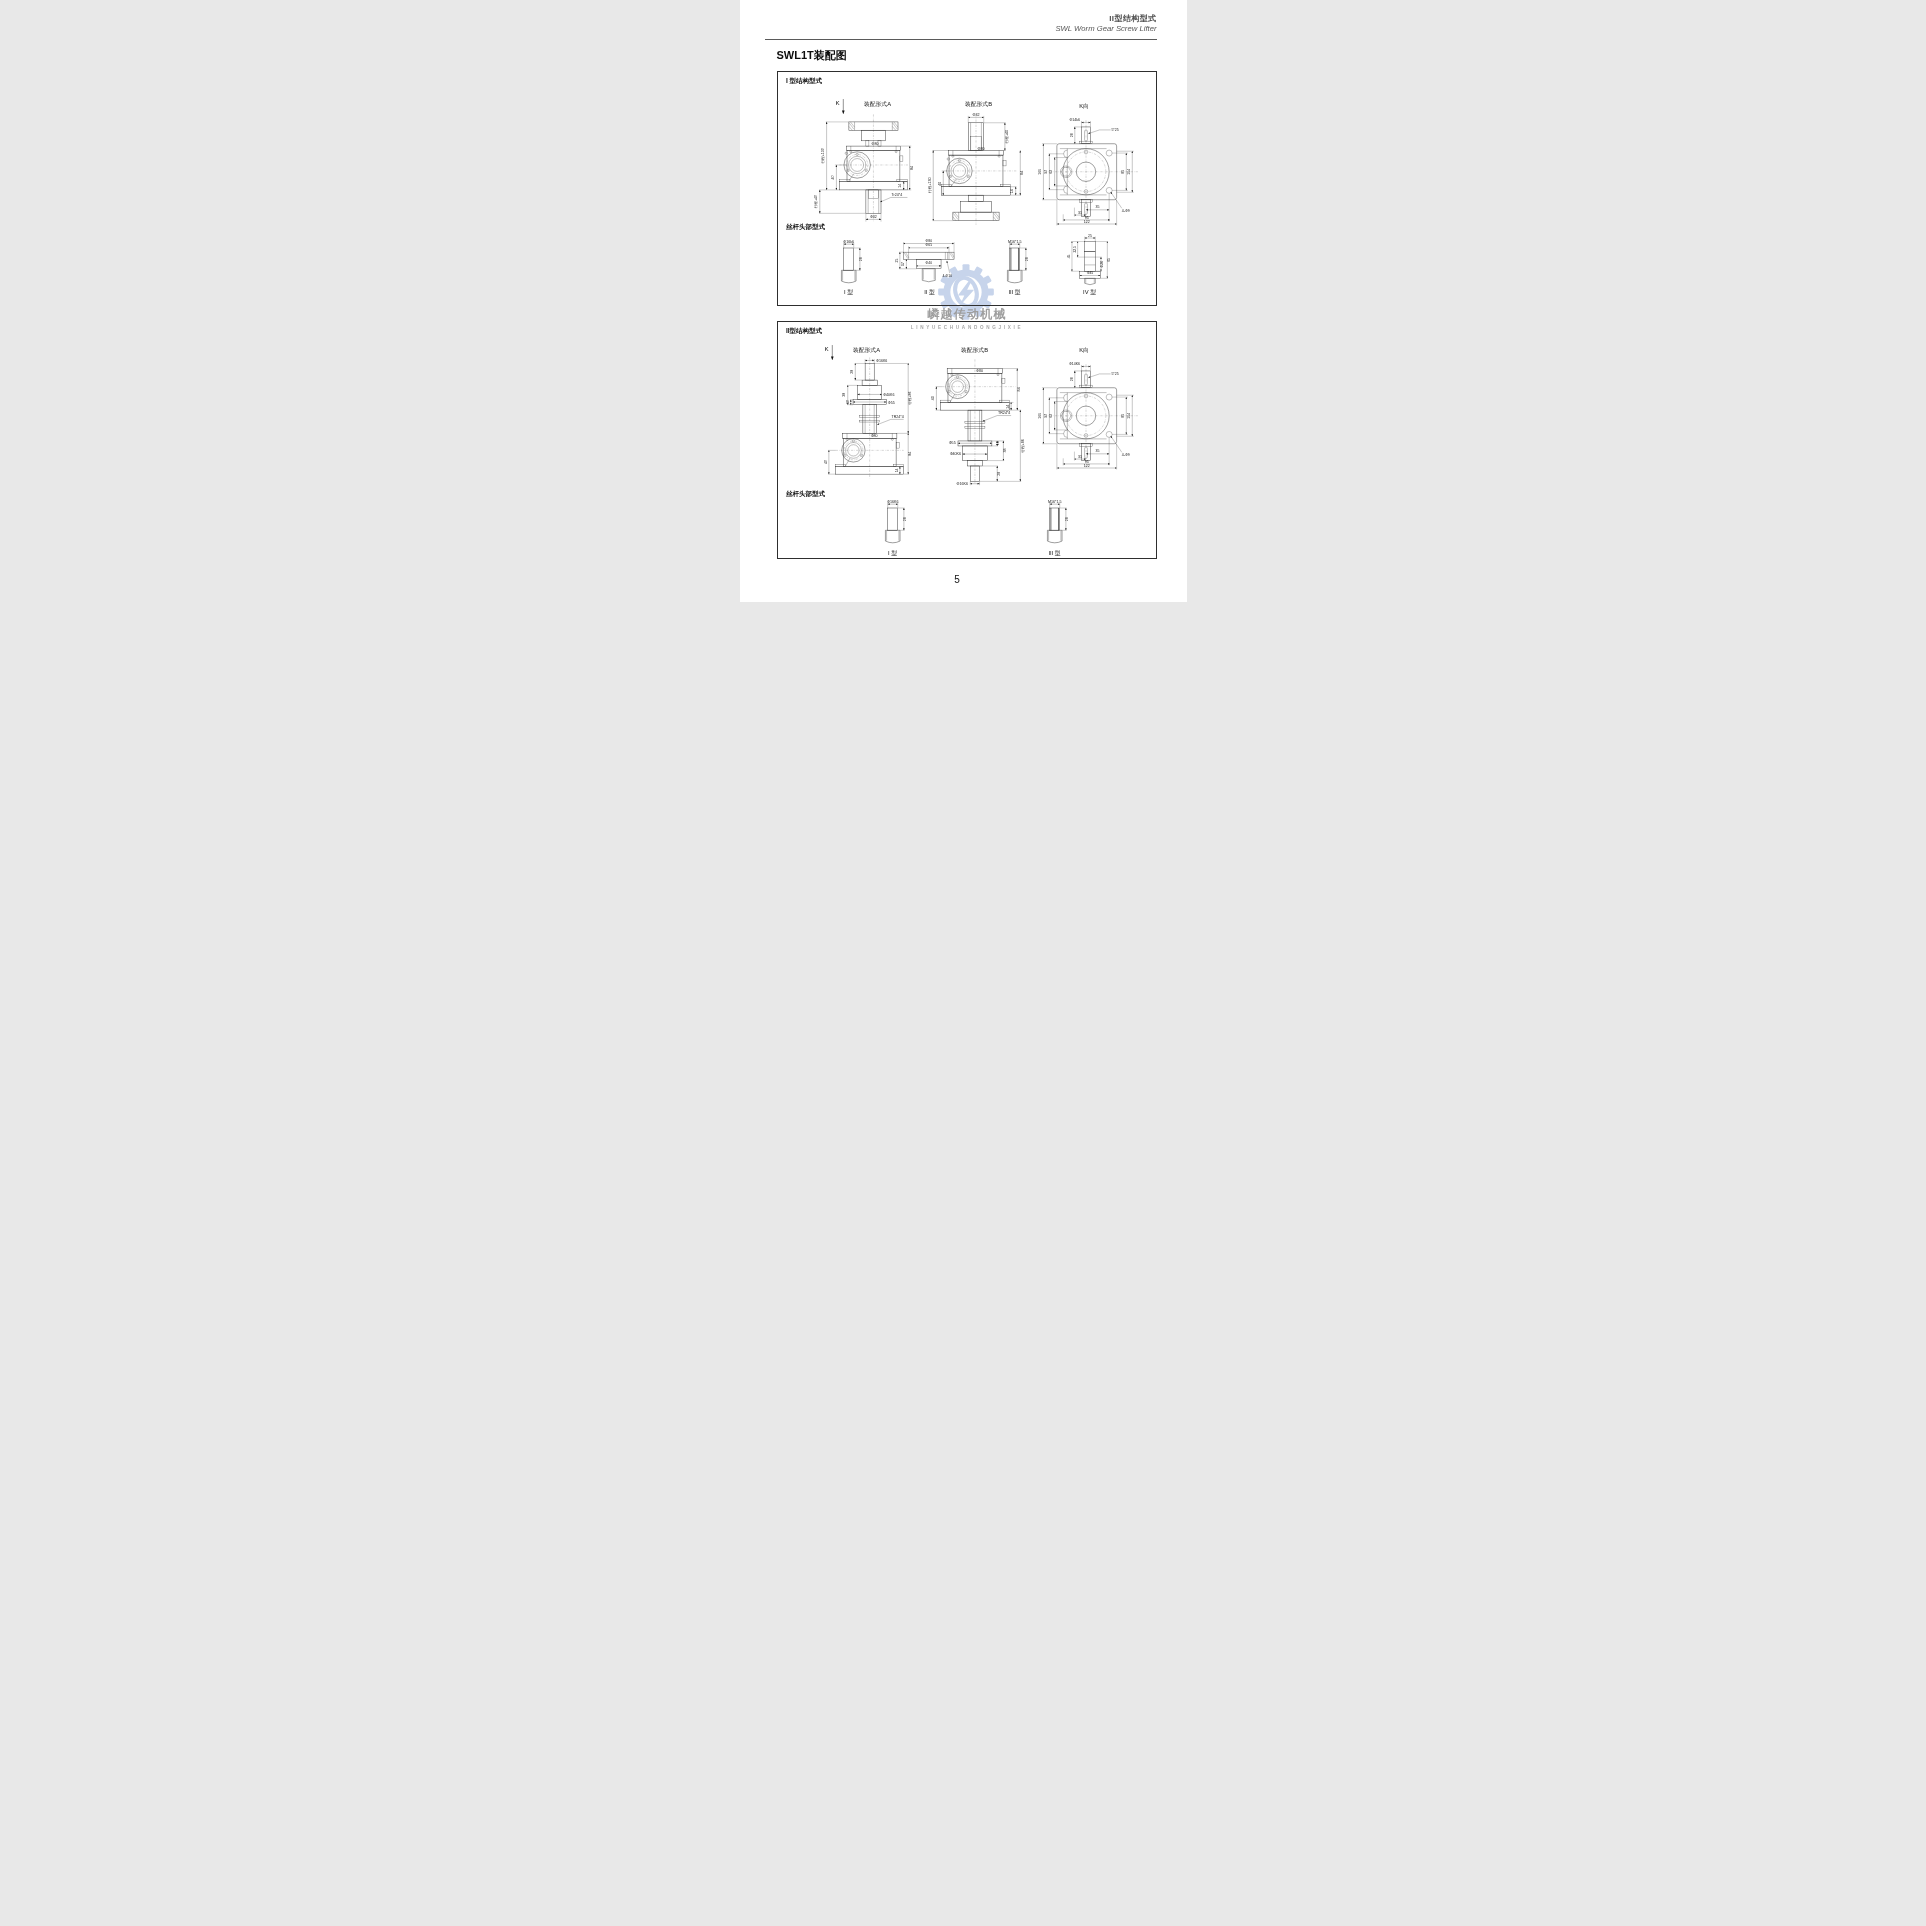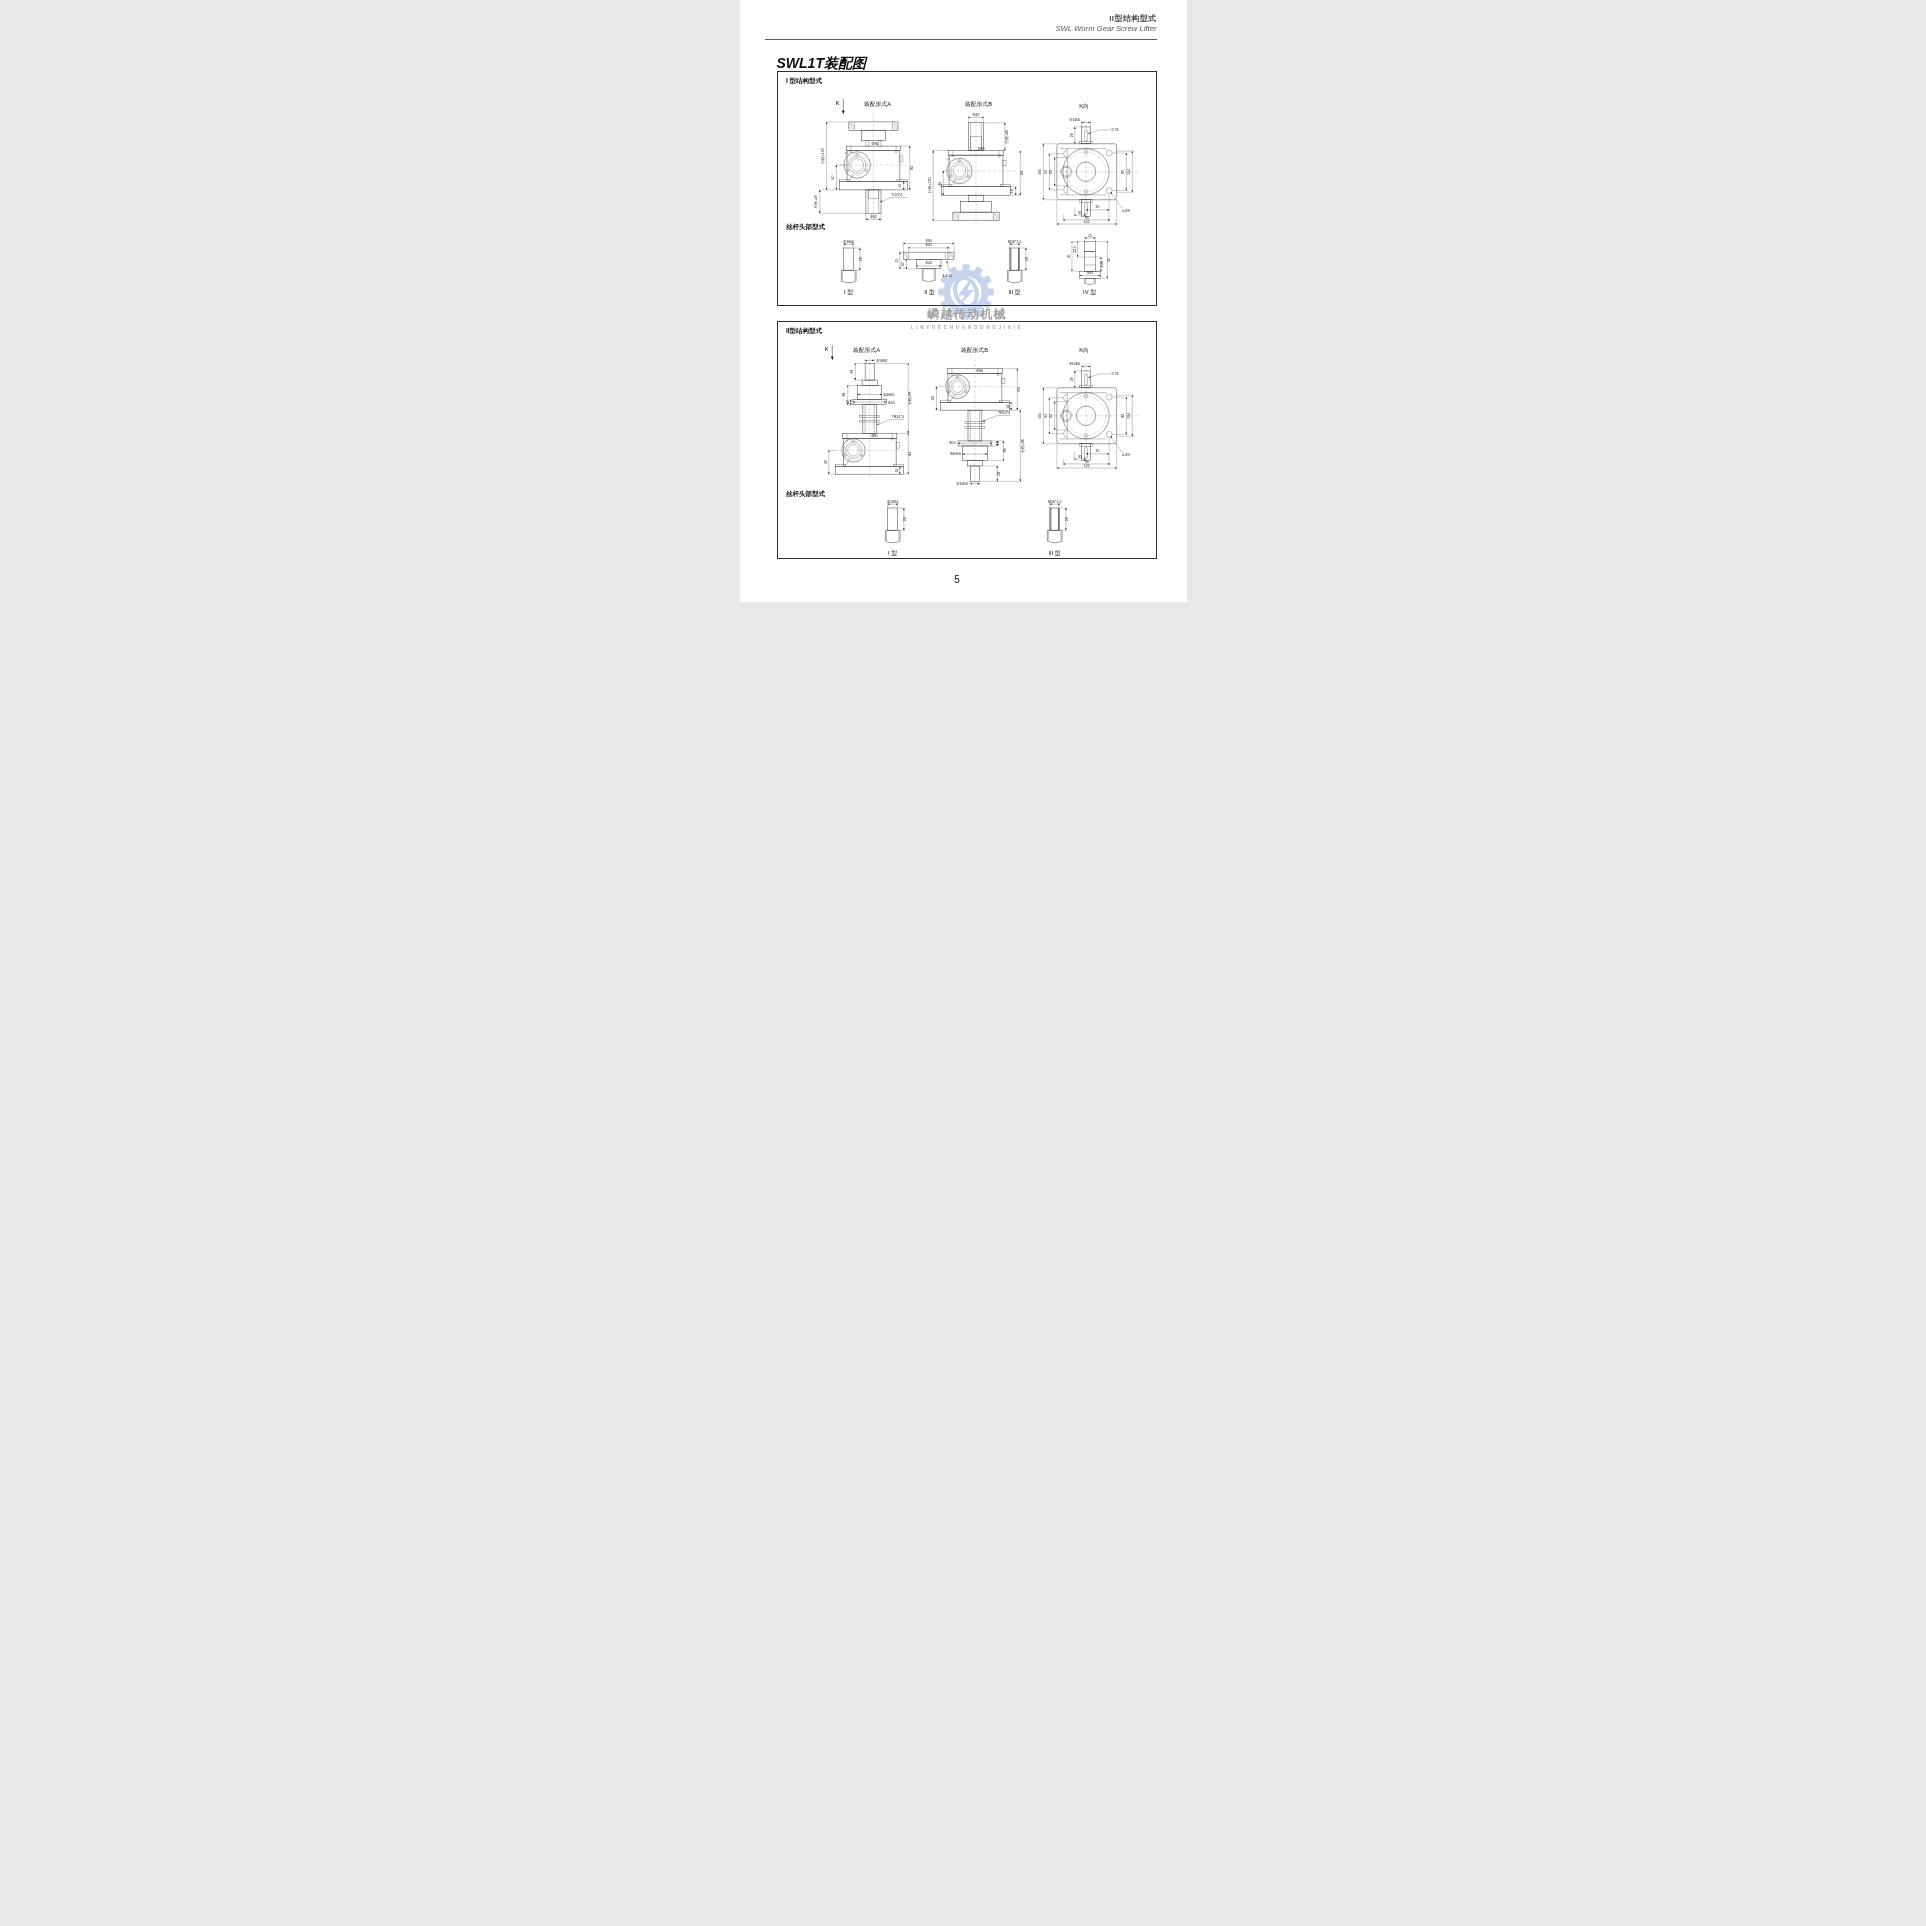--- a/index.html
+++ b/index.html
@@ -2,21 +2,21 @@
 <html style="font-size:6.2px"><head>
 <meta charset="utf-8">
 <style>
   html,body{margin:0;padding:0;background:#e8e8e8;font-family:"Liberation Sans",sans-serif;}
   .page{position:relative;width:447px;height:602px;background:#fff;margin:0 auto;overflow:hidden;}
   .abs{position:absolute;}
   
   .h-cn{top:13px;right:30px;font-size:8px;font-weight:600;color:#4f4f4f;letter-spacing:0.4px;}
   .h-en{top:24px;right:30px;font-size:7.7px;color:#585858;font-style:italic;}
   .rule{top:39px;left:25px;width:392px;height:1.2px;background:#5a5a5a;}
-  .heading{top:55px;left:37px;font-size:14px;font-weight:bold;color:#0d0d0d;font-style:italic;}
+  .heading{top:48px;left:37px;font-size:11px;font-weight:bold;color:#0d0d0d;}
   
   .box{border:0.6px solid #2e2e2e;background:transparent;z-index:2;}
   .box1{left:37px;top:71px;width:378px;height:233px;}
   .box2{left:37px;top:321px;width:378px;height:236px;}
   .sec-title{left:8.5px;top:5.4px;font-size:6.5px;font-weight:bold;color:#0d0d0d;}
   .vtitle{font-size:5.8px;color:#141414;text-align:center;}
   .cap{font-size:5.8px;color:#141414;text-align:center;width:46px;}
   .karrow{display:flex;align-items:flex-start;gap:1.2px;font-size:6.2px;color:#141414;}
   
   .wm{z-index:0;}

